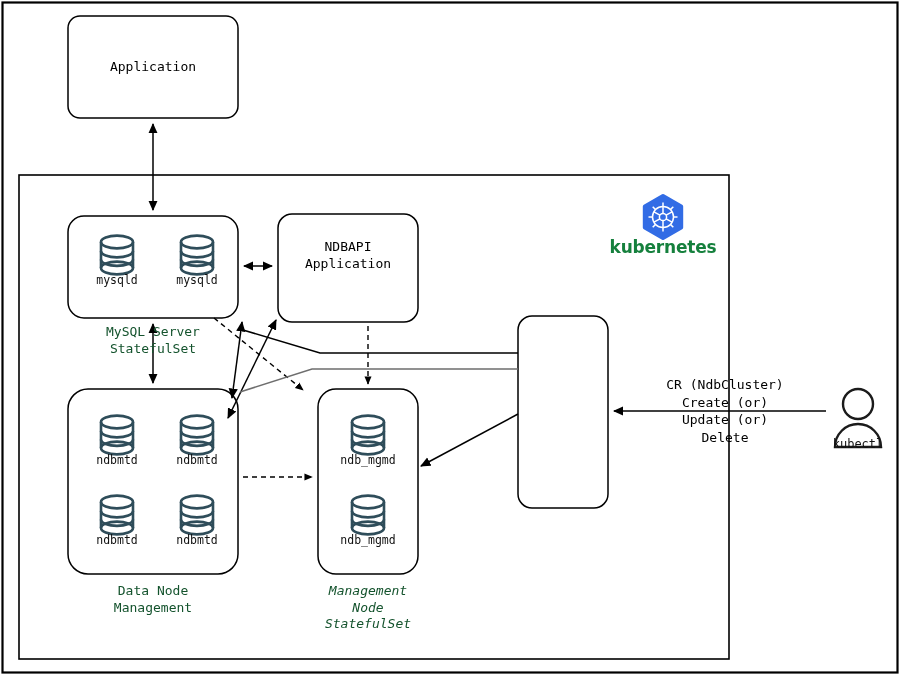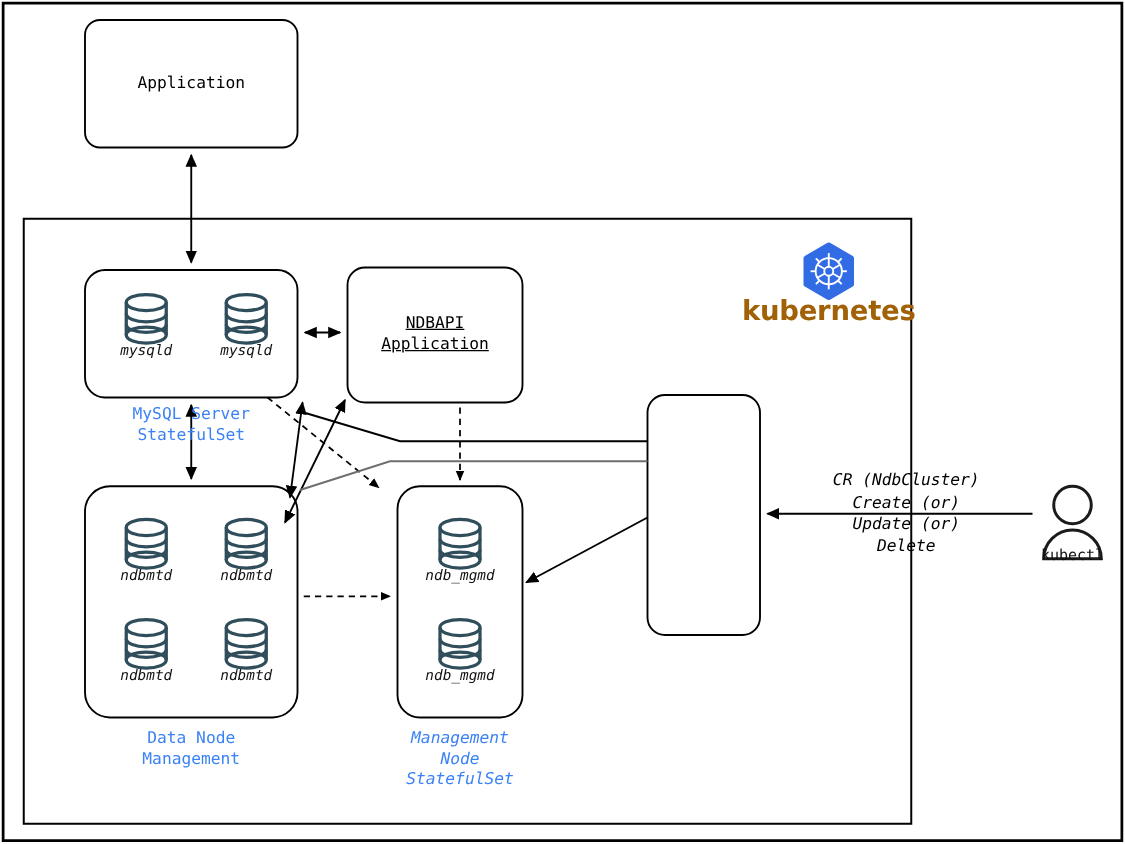--- a/index.html
+++ b/index.html
@@ -2,30 +2,30 @@
 <html><head>
 <meta charset="utf-8">
 <style>
   html,body{margin:0;padding:0;background:#ffffff;}
   body{width:900px;height:675px;overflow:hidden;
        font-family:"DejaVu Sans Mono","Liberation Mono",monospace;color:#000;}
   #stage{position:relative;width:900px;height:565px;}
   #svg{position:absolute;left:0;top:0;width:900px;height:675px;}
   .lbl{position:absolute;text-align:center;line-height:1.28;
        font-family:"DejaVu Sans Mono","Liberation Mono",monospace;
-       font-size:13px;color:#3b82f6;white-space:pre;}
+       font-size:13px;color:#14532d;white-space:pre;}
   .boxlabel{position:absolute;display:flex;align-items:center;justify-content:center;
             text-align:center;line-height:1.3;font-size:13px;white-space:pre;}
   .nodecell{position:absolute;width:64px;text-align:center;}
-  .nodecell .cap{font-size:11.5px;margin-top:1px;color:#111;white-space:pre;font-style:italic;}
+  .nodecell .cap{font-size:11.5px;margin-top:1px;color:#111;white-space:pre;}
   .k8swrap{position:absolute;text-align:center;}
   .k8sname{font-family:"DejaVu Sans","Liberation Sans",sans-serif;
-           font-weight:bold;font-size:22px;color:#a16207;letter-spacing:-.2px;margin-top:1px;}
+           font-weight:bold;font-size:17px;color:#15803d;letter-spacing:-.2px;margin-top:1px;}
   .kubectl-cap{position:absolute;width:110px;text-align:center;font-size:12px;color:#111;}
-  .crtext{position:absolute;text-align:center;font-size:13px;line-height:1.35;white-space:pre;font-style:italic;}
+  .crtext{position:absolute;text-align:center;font-size:13px;line-height:1.35;white-space:pre;}
 </style>
 </head>
 <body>
 
 <div id="stage">
 
   <svg id="svg" viewBox="0 0 900 675">
     <defs>
       <marker id="arrow" viewBox="0 0 10 10" refX="9" refY="5" markerWidth="7" markerHeight="7" orient="auto-start-reverse">
         <path d="M0,0.6 L10,5 L0,9.4 z" fill="#000"></path>
@@ -173,21 +173,21 @@
           <path d="M32,8 L32,34"></path>
         <ellipse cx="16" cy="34" rx="16" ry="6.4"></ellipse>
         <path d="M0,17 a16,6.4 0 0 0 32,0"></path>
         <path d="M0,25.5 a16,6.4 0 0 0 32,0"></path>
       </g>
     </g>
   </svg>
 
   <div class="boxlabel" style="left:68px;top:16px;width:170px;height:102px;">Application</div>
 
-  <div class="boxlabel" style="left:278px;top:214px;width:140px;height:108px;text-decoration:underline;">NDBAPI
+  <div class="boxlabel" style="left:278px;top:202px;width:140px;height:108px;">NDBAPI
 Application</div>
 
 
   <div class="nodecell" style="left:85px;top:272px;">
     <div class="cap">mysqld</div>
   </div>
   <div class="nodecell" style="left:165px;top:272px;">
     <div class="cap">mysqld</div>
   </div>
 

